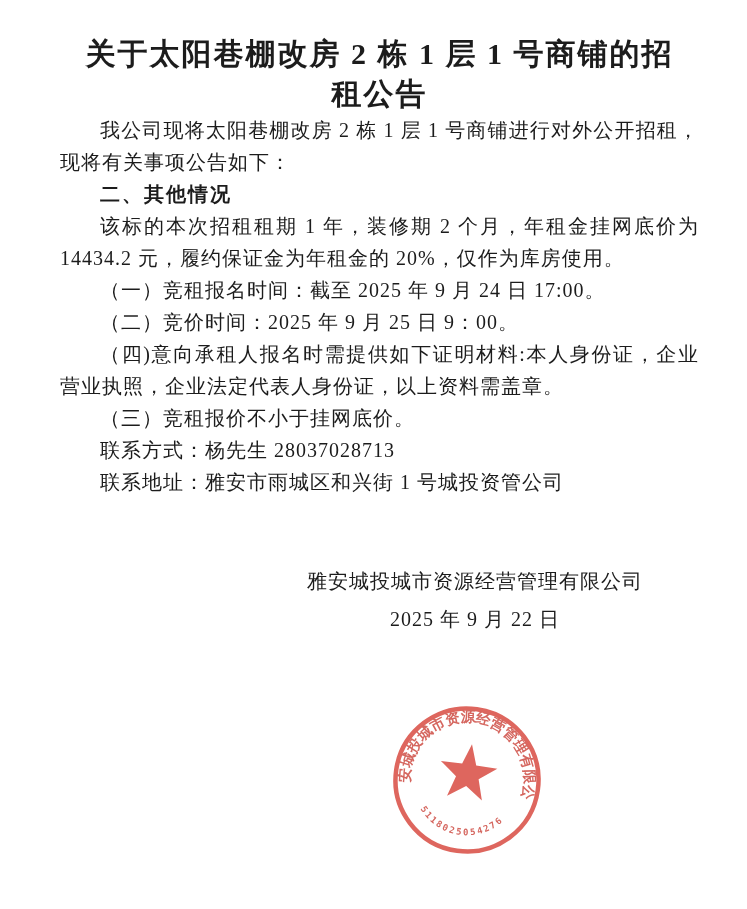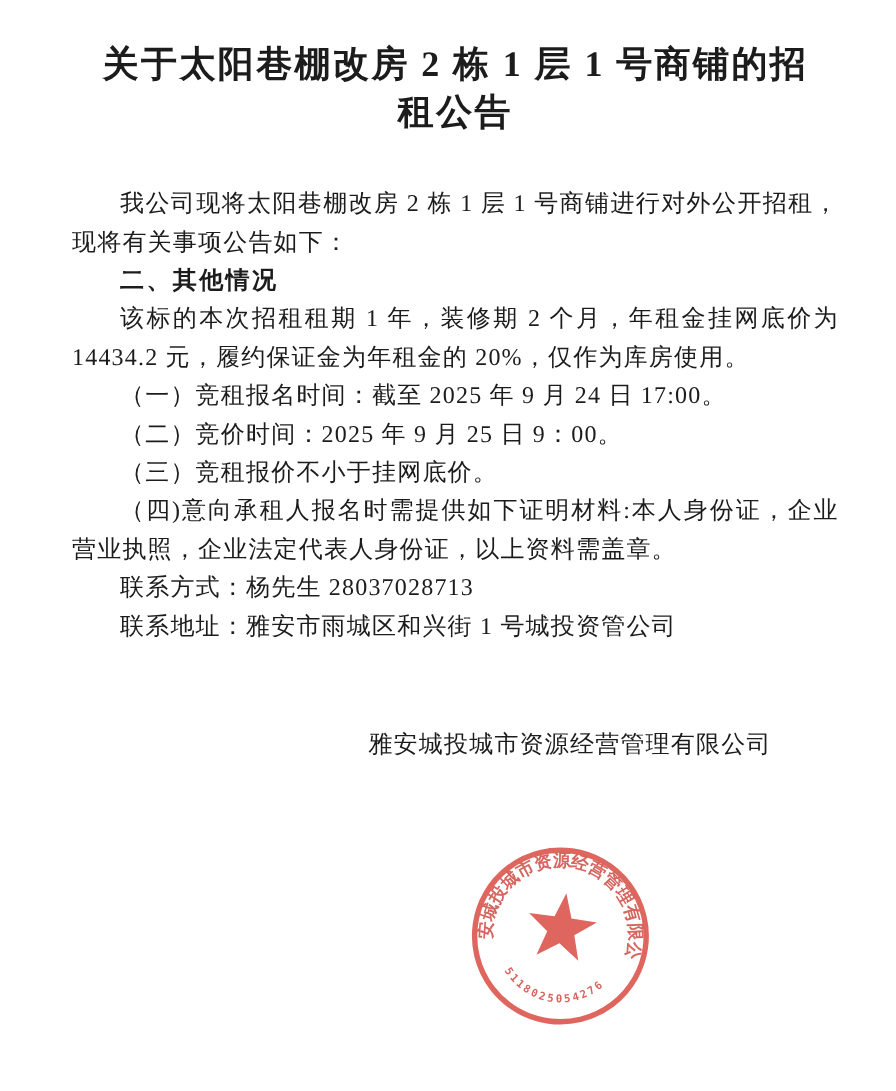--- a/index.html
+++ b/index.html
@@ -17,21 +17,21 @@
   .doc-title{
     font-size:30px;
     font-weight:700;
     line-height:40px;
     letter-spacing:2px;
     text-align:center;
     max-width:600px;
     margin:0 auto;
     font-family:"Liberation Serif","DejaVu Serif",serif;
   }
-  .body-block{margin-top:40px;}
+  .body-block{}
   .para{
     font-size:20px;
     line-height:32px;
     letter-spacing:1px;
     text-align:justify;
     text-indent:2em;
     margin:0;
   }
   .heading{
     font-size:20px;
@@ -77,30 +77,31 @@
 
     <div class="body-block">
       <p class="para">我公司现将太阳巷棚改房 2 栋 1 层 1 号商铺进行对外公开招租，现将有关事项公告如下：</p>
 
 
       <p class="heading">二、其他情况</p>
       <p class="para">该标的本次招租租期 1 年，装修期 2 个月，年租金挂网底价为 14434.2 元，履约保证金为年租金的 20%，仅作为库房使用。</p>
 
       <p class="para">（一）竞租报名时间：截至 2025 年 9 月 24 日 17:00。</p>
       <p class="para">（二）竞价时间：2025 年 9 月 25 日 9：00。</p>
+      <p class="para">（四)意向承租人报名时需提供如下证明材料:本人身份证，企业营业执照，企业法定代表人身份证，以上资料需盖章。</p>
       <p class="para">（三）竞租报价不小于挂网底价。</p>
-      <p class="para">（四)意向承租人报名时需提供如下证明材料:本人身份证，企业营业执照，企业法定代表人身份证，以上资料需盖章。</p>
 
       <p class="para">联系方式：杨先生 28037028713</p>
       <p class="para">联系地址：雅安市雨城区和兴街 1 号城投资管公司</p>
     </div>
 
     <div class="signature">
       <div class="signature-inner">
         <p class="sig-line">雅安城投城市资源经营管理有限公司</p>
+        <p class="sig-line">2025 年 9 月 22 日</p>
       </div>
     </div>
   </div>
 
   <svg class="seal" viewBox="0 0 158 158" xmlns="http://www.w3.org/2000/svg">
     <g opacity="0.82" transform="rotate(8 79 79)">
       <circle cx="79" cy="79" r="71.5" fill="none" stroke="#d7453b" stroke-width="4.5"></circle>
       <polygon fill="#d7453b" points="79,43 86.1,63.3 107.5,63.7 90.4,76.7 96.6,97.3 79,85 61.4,97.3 67.6,76.7 50.5,63.7 71.9,63.3"></polygon>
       <path id="ringPath" d="M 24,95 A 57.5,57.5 0 1 1 134,95" fill="none"></path>
       <path id="serialPath" d="M 36,113 A 54,54 0 0 0 122,113" fill="none"></path>

